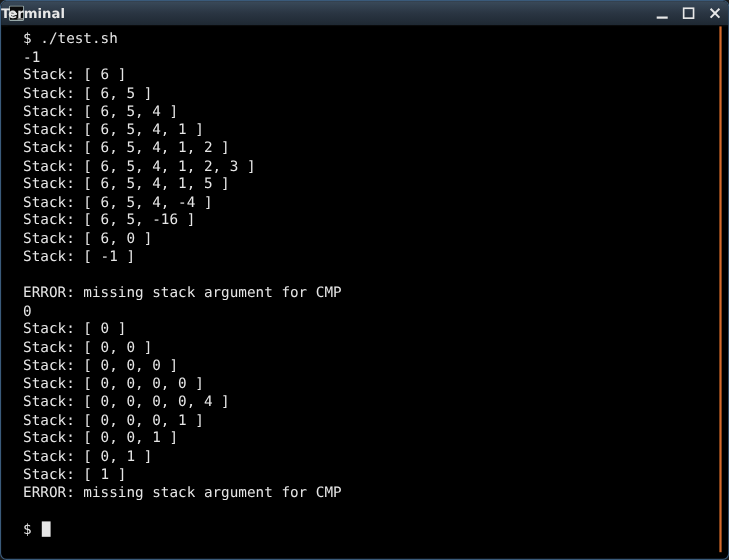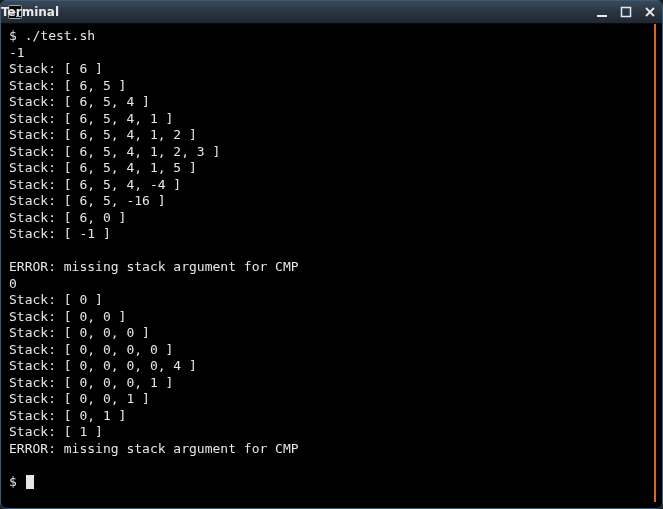--- a/index.html
+++ b/index.html
@@ -77,20 +77,21 @@
     border-right: 2px solid #d46a2a;
     box-sizing: border-box;
     padding: 4px 2px 2px 2px;
   }
   .term-content {
     color: #e6e6e6;
     font-size: 13px;
     line-height: 16.5px;
     white-space: pre;
     font-family: "DejaVu Sans Mono", "Liberation Mono", Consolas, monospace;
+    margin-left: 12px;
   }
   .cursor {
     display: inline-block;
     width: 8px;
     height: 14px;
     background: #e6e6e6;
     margin-left: 1px;
     vertical-align: middle;
   }
 </style>

